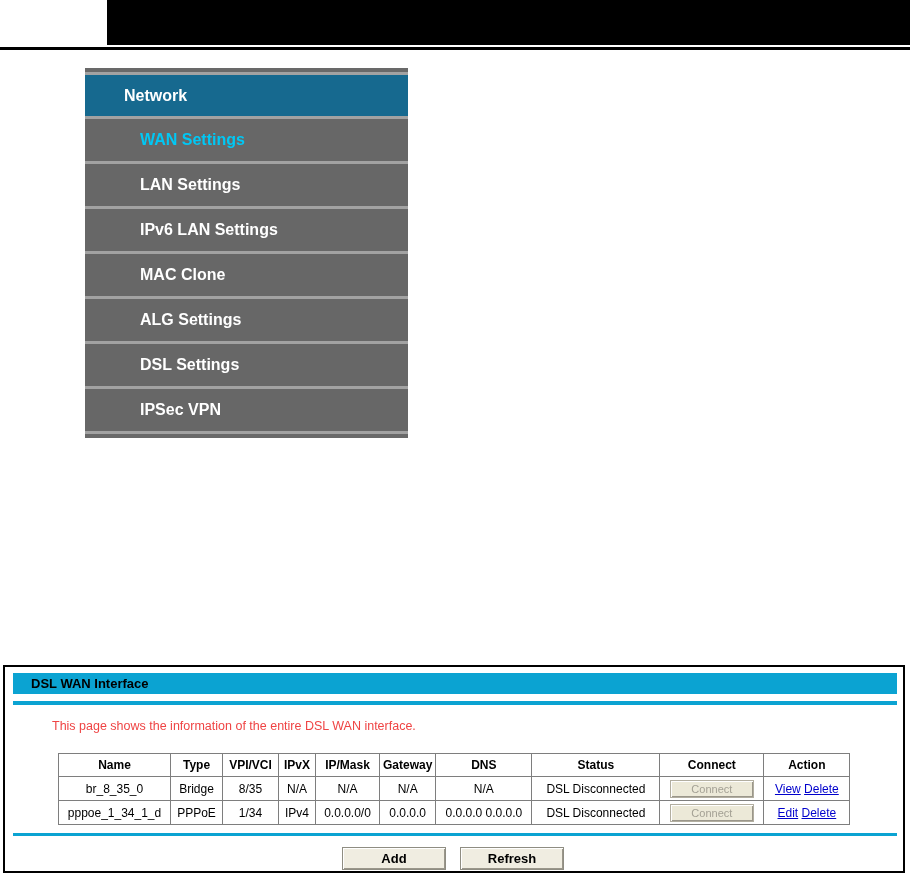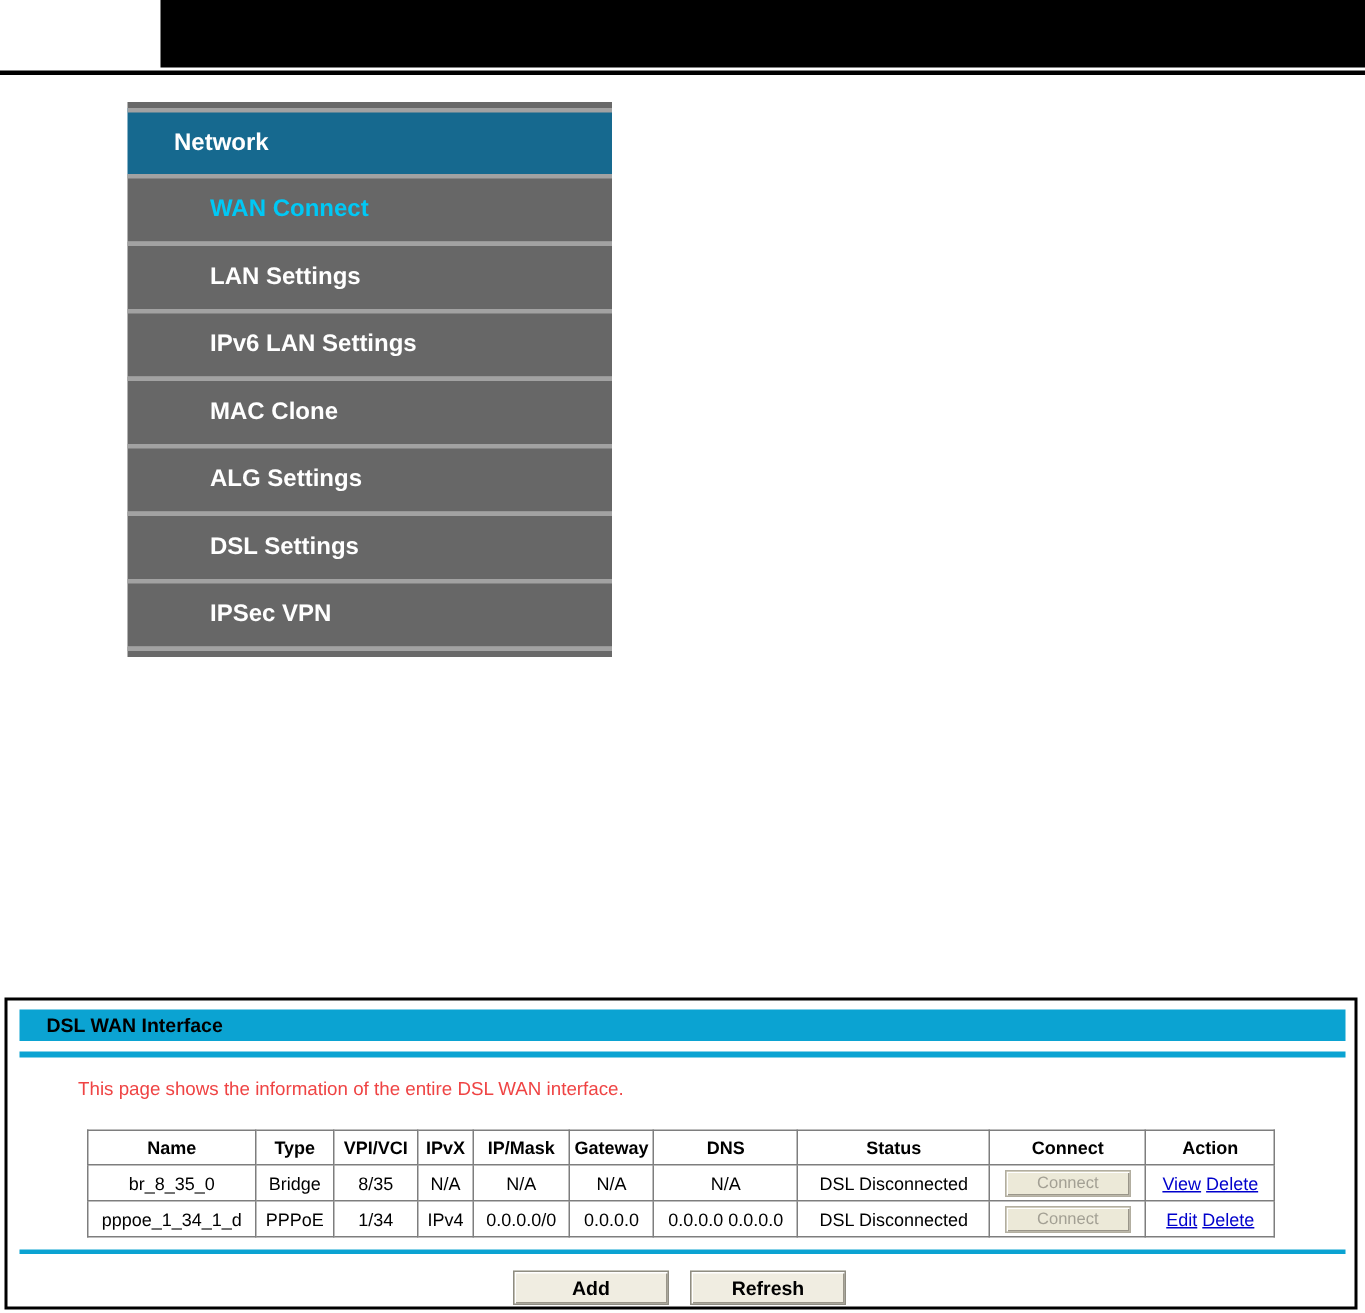--- a/index.html
+++ b/index.html
@@ -8,21 +8,21 @@
 
   
   .topbar { position:absolute; left:107px; top:0; width:803px; height:45px; background:#000; }
   .topbar-line { position:absolute; left:0; top:47px; width:910px; height:3px; background:#000; }
 
   
   .sidebar { position:absolute; left:85px; top:68px; width:323px; }
   .menu-sliver { height:4px; background:#696969; }
   .menu-sliver.bottom { border-top:3px solid #a2a2a2; height:7px; }
   .menu-header { border-top:3px solid #a2a2a2; height:44px; line-height:41px; background:#16698f;
-                 color:#ffffff; font-size:16px; font-weight:bold; padding-left:31px; }
+                 color:#ffffff; font-size:16px; font-weight:bold; padding-left:39px; }
   .menu-item { border-top:3px solid #a2a2a2; height:45px; line-height:42px; background:#676767;
                color:#ffffff; font-size:16px; font-weight:bold; padding-left:55px; cursor:pointer; }
   .menu-item.selected { color:#00c8f5; }
 
   
   .panel { position:absolute; left:3px; top:665px; width:902px; height:208px;
            border:2px solid #000; background:#fff; }
   .panel-title-bar { position:absolute; left:8px; top:6px; width:884px; height:21px; line-height:21px;
                      background:#0ba3d2; color:#000000; font-size:13px; font-weight:bold;
                      padding-left:18px; }
@@ -51,21 +51,21 @@
 </style>
 </head>
 <body>
 
 <div class="topbar"></div>
 <div class="topbar-line"></div>
 
 <nav class="sidebar">
   <div class="menu-sliver"></div>
   <div class="menu-header">Network</div>
-  <div class="menu-item selected">WAN Connect</div>
+  <div class="menu-item selected">WAN Settings</div>
   <div class="menu-item">LAN Settings</div>
   <div class="menu-item">IPv6 LAN Settings</div>
   <div class="menu-item">MAC Clone</div>
   <div class="menu-item">ALG Settings</div>
   <div class="menu-item">DSL Settings</div>
   <div class="menu-item">IPSec VPN</div>
   <div class="menu-sliver bottom"></div>
 </nav>
 
 <section class="panel">

